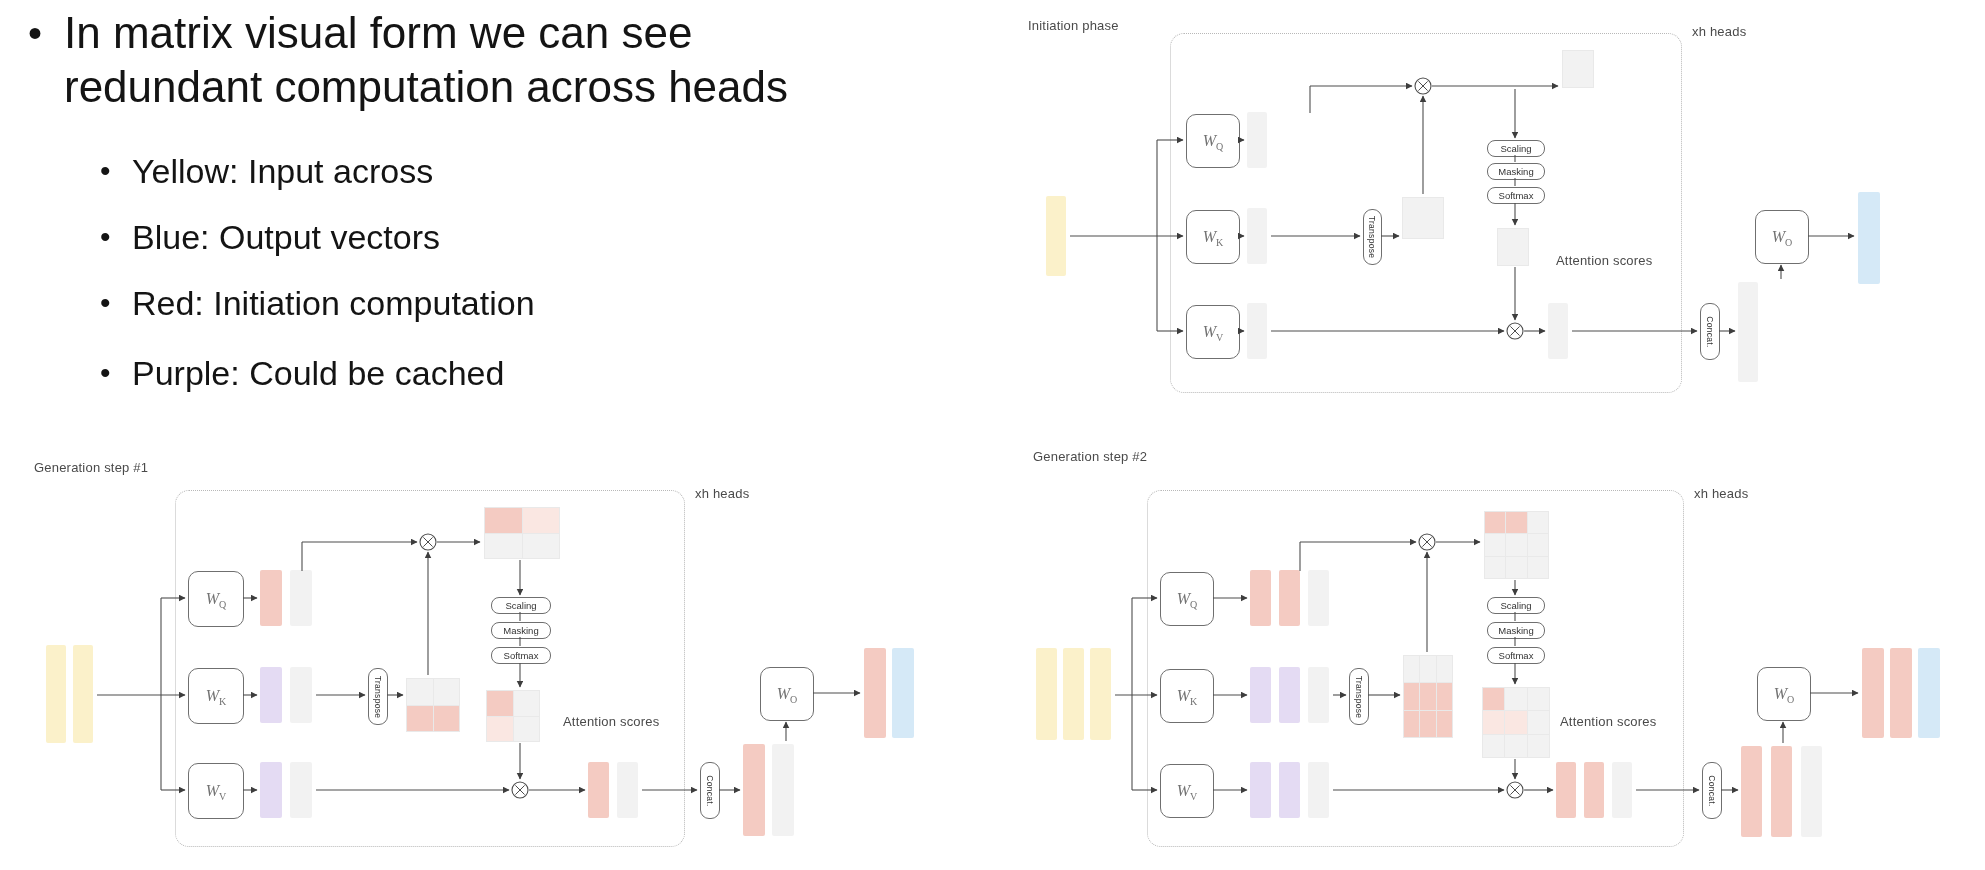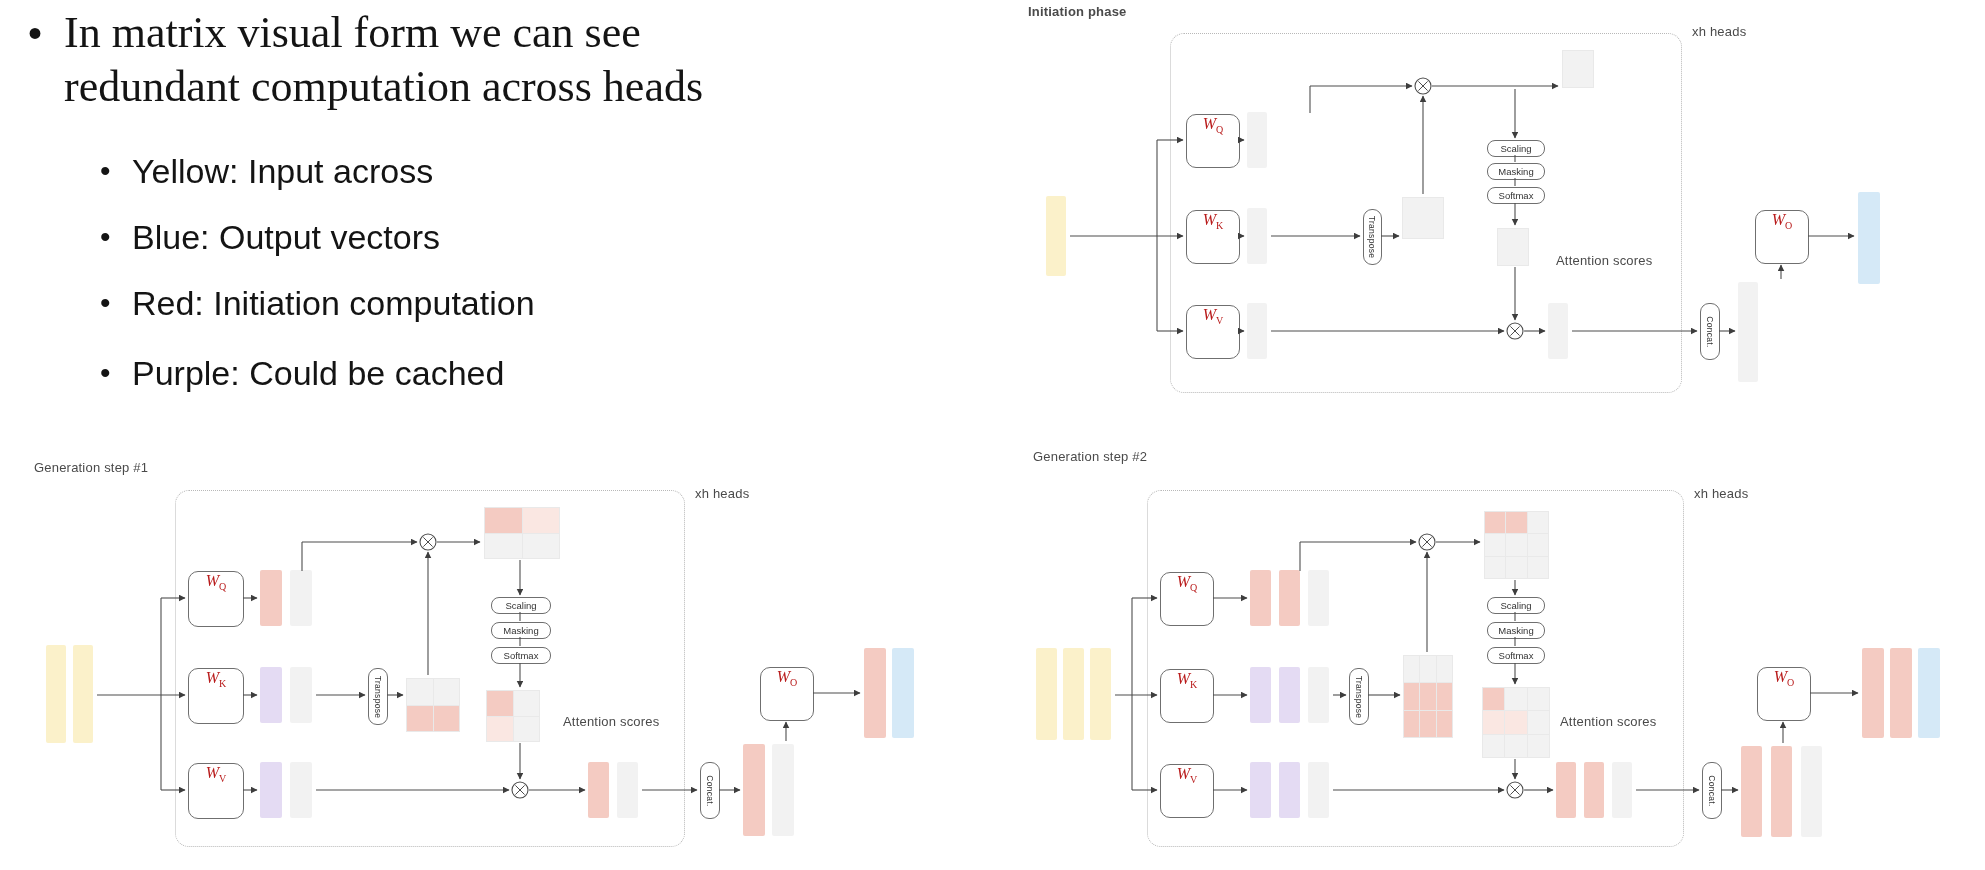--- a/index.html
+++ b/index.html
@@ -1,29 +1,29 @@
 <!DOCTYPE html>
 <html><head>
 <meta charset="utf-8">
 <style>
   html,body{margin:0;padding:0;background:#ffffff;}
   .stage{position:relative;width:1985px;height:870px;background:#fff;overflow:hidden;
          font-family:"Liberation Sans",sans-serif;}
   
   .b-main{position:absolute;left:28px;top:6px;display:flex;color:#141414;}
   .b-main .mk{font-size:40px;line-height:54px;width:36px;}
-  .b-main .ln{font-size:44px;line-height:54px;font-family:Liberation Serif, serif;}
+  .b-main .ln{font-size:44px;line-height:54px;}
   .b-sub{position:absolute;display:flex;color:#141414;}
   .b-sub .mk{font-size:30px;line-height:42px;width:32px;}
   .b-sub .ln{font-size:34px;line-height:42px;}
   
   .dotted-box{position:absolute;border:1.4px dotted #b8b8b8;border-radius:14px;}
   .dlabel{position:absolute;font-size:13px;color:#4a4a4a;white-space:nowrap;letter-spacing:.2px;}
   .wbox{position:absolute;border:1.3px solid #6f6f6f;border-radius:10px;background:#fff;
-        display:flex;align-items:flex-start;justify-content:center;color:#b91c1c;
+        display:flex;align-items:center;justify-content:center;color:#737373;
         font-family:"Liberation Serif",serif;font-size:16px;}
   .wbox i{font-style:italic;}
   .wbox sub{font-size:10px;line-height:0;}
   .pill{position:absolute;border:1px solid #6f6f6f;border-radius:8px;background:#fff;
         display:flex;align-items:center;justify-content:center;font-size:9.5px;color:#333;}
   .vpill{position:absolute;border:1px solid #6f6f6f;border-radius:9px;background:#fff;
          display:flex;align-items:center;justify-content:center;overflow:hidden;}
   .vpill span{transform:rotate(90deg);font-size:8.5px;color:#333;white-space:nowrap;letter-spacing:.3px;}
   .col{position:absolute;border-radius:2px;}
   .matrix{position:absolute;display:grid;gap:1px;padding:1px;background:#e9e9e9;}
@@ -54,21 +54,21 @@
     <div class="b-sub" style="left: 100px; top: 282px;">
       <span class="mk">•</span>
       <span class="ln">Red: Initiation computation</span>
     </div>
     <div class="b-sub" style="left: 100px; top: 352px;">
       <span class="mk">•</span>
       <span class="ln">Purple: Could be cached</span>
     </div>
     <div id="diagrams">
       <div class="">
-        <div class="dlabel" style="left: 1028px; top: 4px; font-weight: bold;">Initiation phase</div>
+        <div class="dlabel" style="left: 1028px; top: 18px;">Initiation phase</div>
         <div class="dlabel" style="left: 1692px; top: 24px;">xh heads</div>
         <div class="dotted-box" style="left: 1170px; top: 33px; width: 510px; height: 358px;"></div>
         <div class="col" style="left: 1046px; top: 196px; width: 20px; height: 80px; background: rgb(251, 241, 202);"></div>
         <div class="wbox" style="left: 1186px; top: 114px; width: 52px; height: 52px;">
           <span><i>W</i><sub>Q</sub></span>
         </div>
         <div class="wbox" style="left: 1186px; top: 210px; width: 52px; height: 52px;">
           <span><i>W</i><sub>K</sub></span>
         </div>
         <div class="wbox" style="left: 1186px; top: 305px; width: 52px; height: 52px;">

